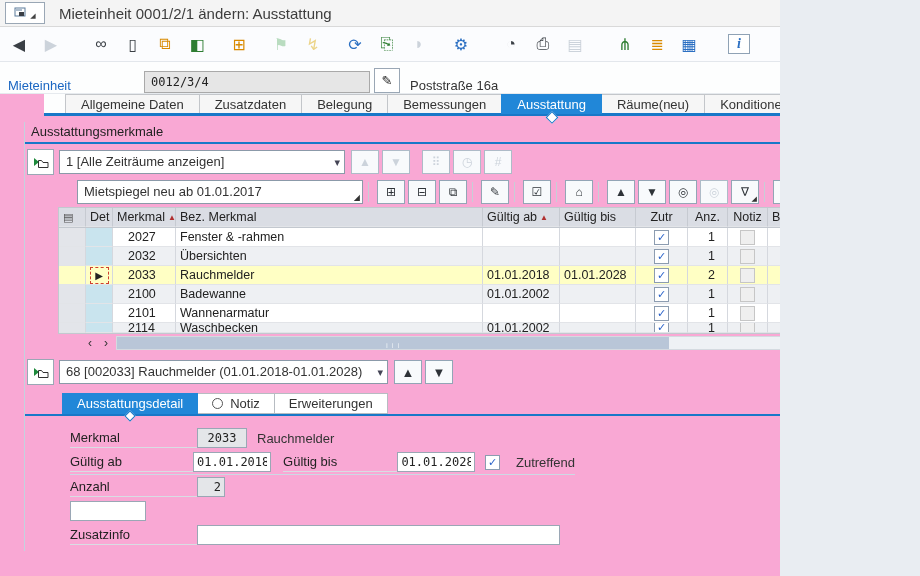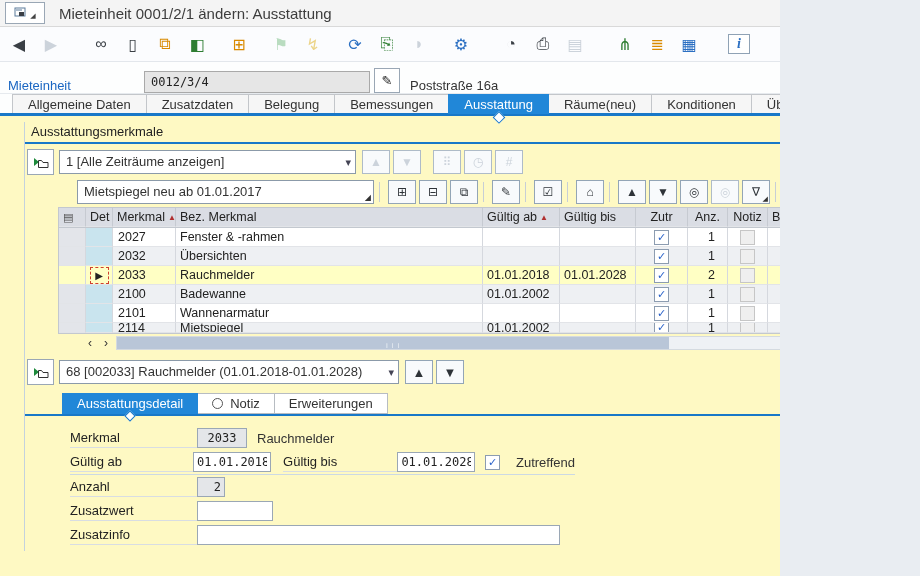--- a/index.html
+++ b/index.html
@@ -1,16 +1,16 @@
 <!DOCTYPE html>
 <html><head>
 <meta charset="utf-8">
 <style>
   html,body{margin:0;padding:0;background:#e9edf2;}
-  .window{position:relative;width:780px;height:576px;background:#fef9c3;
+  .window{position:relative;width:780px;height:576px;background:#f9a8d4;
     font-family:"Liberation Sans","DejaVu Sans",sans-serif;font-size:13px;color:#333;
     overflow:hidden;}
   
   .titlebar{height:26px;background:#f4f4f4;border-bottom:1px solid #d9d9d9;
     display:flex;align-items:center;padding-left:5px;}
   .menu-btn{width:38px;height:20px;background:#fff;border:1px solid #9aa7b5;
     display:flex;align-items:center;justify-content:center;gap:2px;cursor:pointer;}
   .menu-btn svg{display:block}
   .menu-caret{font-size:7px;color:#444;margin-top:6px;}
   .title-text{margin-left:14px;font-size:15px;color:#3d3d3d;}
@@ -28,39 +28,39 @@
   
   .formrow{height:31px;background:#fdfefe;border-bottom:1px solid #e6eaee;
     display:flex;align-items:flex-end;}
   .obj-label{color:#1a66c2;margin-left:8px;width:136px;}
   .obj-field{width:218px;height:20px;background:#e6e6e6;border:1px solid #a9a9a9;
     line-height:20px;padding-left:6px;font-family:"DejaVu Sans Mono",monospace;font-size:12px;color:#222;}
   .pencil-btn{width:24px;height:23px;border:1px solid #9aa7b5;background:#fff;margin-left:4px;
     display:flex;align-items:center;justify-content:center;font-size:13px;color:#222;cursor:pointer;}
   .obj-addr{margin-left:10px;color:#333;}
   
-  .tabstrip{position:relative;height:22px;background:#fdfefe;padding-left:12px;display:flex;}
+  .tabstrip{position:relative;height:22px;background:#fdfefe;padding-left:21px;display:flex;margin-left:44px;}
   .tabstrip .rule{position:absolute;left:0;right:0;bottom:0;height:3px;background:#1878c8;}
   .tab{position:relative;height:19px;line-height:19px;padding:0 15px;background:#f6f6f6;
     border:1px solid #c3c6ca;border-bottom:none;margin-right:-1px;color:#333;cursor:pointer;white-space:nowrap;}
   .tab.active{background:#2187d8;color:#fff;border-color:#2187d8;z-index:2;}
   .tab.active::after{content:"";position:absolute;left:50%;bottom:-8px;width:7px;height:7px;
     background:#fff;border:1px solid #1878c8;transform:translateX(-50%) rotate(45deg);z-index:3;}
   
   .content{position:relative;height:462px;}
   .hatch{position:absolute;left:866px;top:0;right:0;bottom:0;background:#eef3f7;
     background-image:repeating-linear-gradient(45deg,rgba(150,180,205,.12) 0 2px,transparent 2px 7px);}
   .groupbox{position:absolute;left:24px;top:6px;width:838px;border-left:1px solid #c4d2de;padding-bottom:4px;}
   .group-title{padding:2px 0 3px 6px;color:#222;}
   .group-rule{height:2px;background:#1878c8;}
   .rowline{display:flex;align-items:center;margin-top:5px;}
   .folder-btn{width:25px;height:24px;border:1px solid #9aa7b5;background:#fff;margin-left:2px;
     display:flex;align-items:center;justify-content:center;cursor:pointer;}
   .combo{position:relative;height:22px;background:#fff;border:1px solid #8b9aa9;margin-left:5px;
-    line-height:22px;padding:0 27px 0 6px;cursor:pointer;}
+    line-height:22px;padding:0 16px 0 6px;cursor:pointer;}
   .combo .chev{position:absolute;right:4px;top:0;font-size:11px;color:#445;}
   .combo .corner{position:absolute;right:2px;bottom:1px;font-size:8px;color:#333;line-height:8px;}
   .sbtn{width:26px;height:22px;border:1px solid #aebbc8;background:#f8fafc;margin-left:3px;
     display:flex;align-items:center;justify-content:center;font-size:12px;cursor:pointer;}
   .sbtn.on{color:#2e3338;border-color:#93a5b6}
   .sbtn.off{color:#ccd3db}
   .vsep{width:1px;height:20px;background:#c7ced6;margin:0 5px;}
   .submark{position:absolute;right:1px;bottom:1px;font-size:7px;color:#333;line-height:7px;}
   .validity{margin:4px 0 2px 57px;color:#222;}
   
@@ -72,21 +72,21 @@
   .tbody{border:1px solid #c3c8cf;border-top:1px solid #c3c8cf;background:#fff;}
   .trow{height:19px;background:#fff;}
   .trow.alt{background:#eef0f3;}
   .trow.sel-row{background:#ffffc4;}
   .trow.clipped{height:10px;overflow:hidden;}
   .tc{border-right:1px solid #d5d8de;border-bottom:1px solid #e2e4e8;display:flex;align-items:center;
     padding:0 4px;white-space:nowrap;overflow:hidden;font-size:12.5px;color:#222;}
   .trow .c-sel{background:#e3e5ea;}
   .trow .c-det{background:#c9e4ee;justify-content:center;padding:0;}
   .trow.sel-row .c-det,.trow.sel-row .c-sel{background:#ffffc4;}
-  .c-num{padding-left:5px}
+  .c-num{padding-left:15px}
   .c-anz{justify-content:flex-end;padding-right:12px}
   .c-cb{justify-content:center}
   .det-arrow{display:flex;align-items:center;justify-content:center;width:17px;height:15px;
     border:1px dashed #d04030;color:#222;font-size:10px;background:#ffffc4;cursor:pointer;}
   .sort-arrow{color:#b03030;font-size:8px;margin-left:3px;}
   .corner-arrow{position:absolute;top:0;right:1px;color:#b03030;font-size:7px;line-height:7px;}
   .cb{width:13px;height:13px;border:1px solid #8c9cb0;background:#fff;color:#2a62c9;
     font-size:11px;line-height:12px;text-align:center;cursor:pointer;display:inline-block;}
   .cb.dis{background:#efefef;border-color:#c6c6c6;}
   .selicon{font-size:11px;color:#555;}
@@ -386,21 +386,21 @@
               <span class="tc c-anz">1</span>
               <span class="tc c-cb">
                 <span class="cb dis"></span>
               </span>
               <span class="tc c-grp"></span>
             </div>
             <div class="trow alt clipped">
               <span class="tc c-sel"></span>
               <span class="tc c-det"></span>
               <span class="tc c-num">2114</span>
-              <span class="tc c-bez">Mietspiegel</span>
+              <span class="tc c-bez">Waschbecken</span>
               <span class="tc c-date">01.01.2002</span>
               <span class="tc c-date"></span>
               <span class="tc c-cb">
                 <span class="cb">✓</span>
               </span>
               <span class="tc c-anz">1</span>
               <span class="tc c-cb">
                 <span class="cb dis"></span>
               </span>
               <span class="tc c-grp"></span>
@@ -461,21 +461,20 @@
           <span class="flabel" style="margin-left:12px;width:118px">Gültig bis</span>
           <input class="finput" style="width: 70px;" value="01.01.2028">
           <span class="cb on">✓</span>
           <span class="zlabel">Zutreffend</span>
         </div>
         <div class="frow">
           <span class="flabel">Anzahl</span>
           <input class="finput ro" style="width: 20px; text-align: right;" value="2">
         </div>
         <div class="frow">
-          <span class="flabel">Zusatzwert</span>
           <input class="finput" style="width: 68px;" value="">
         </div>
         <div class="frow">
           <span class="flabel">Zusatzinfo</span>
           <input class="finput" style="width: 355px;" value="">
         </div>
       </div>
     </div>
 
     <div class="outer-sb">

